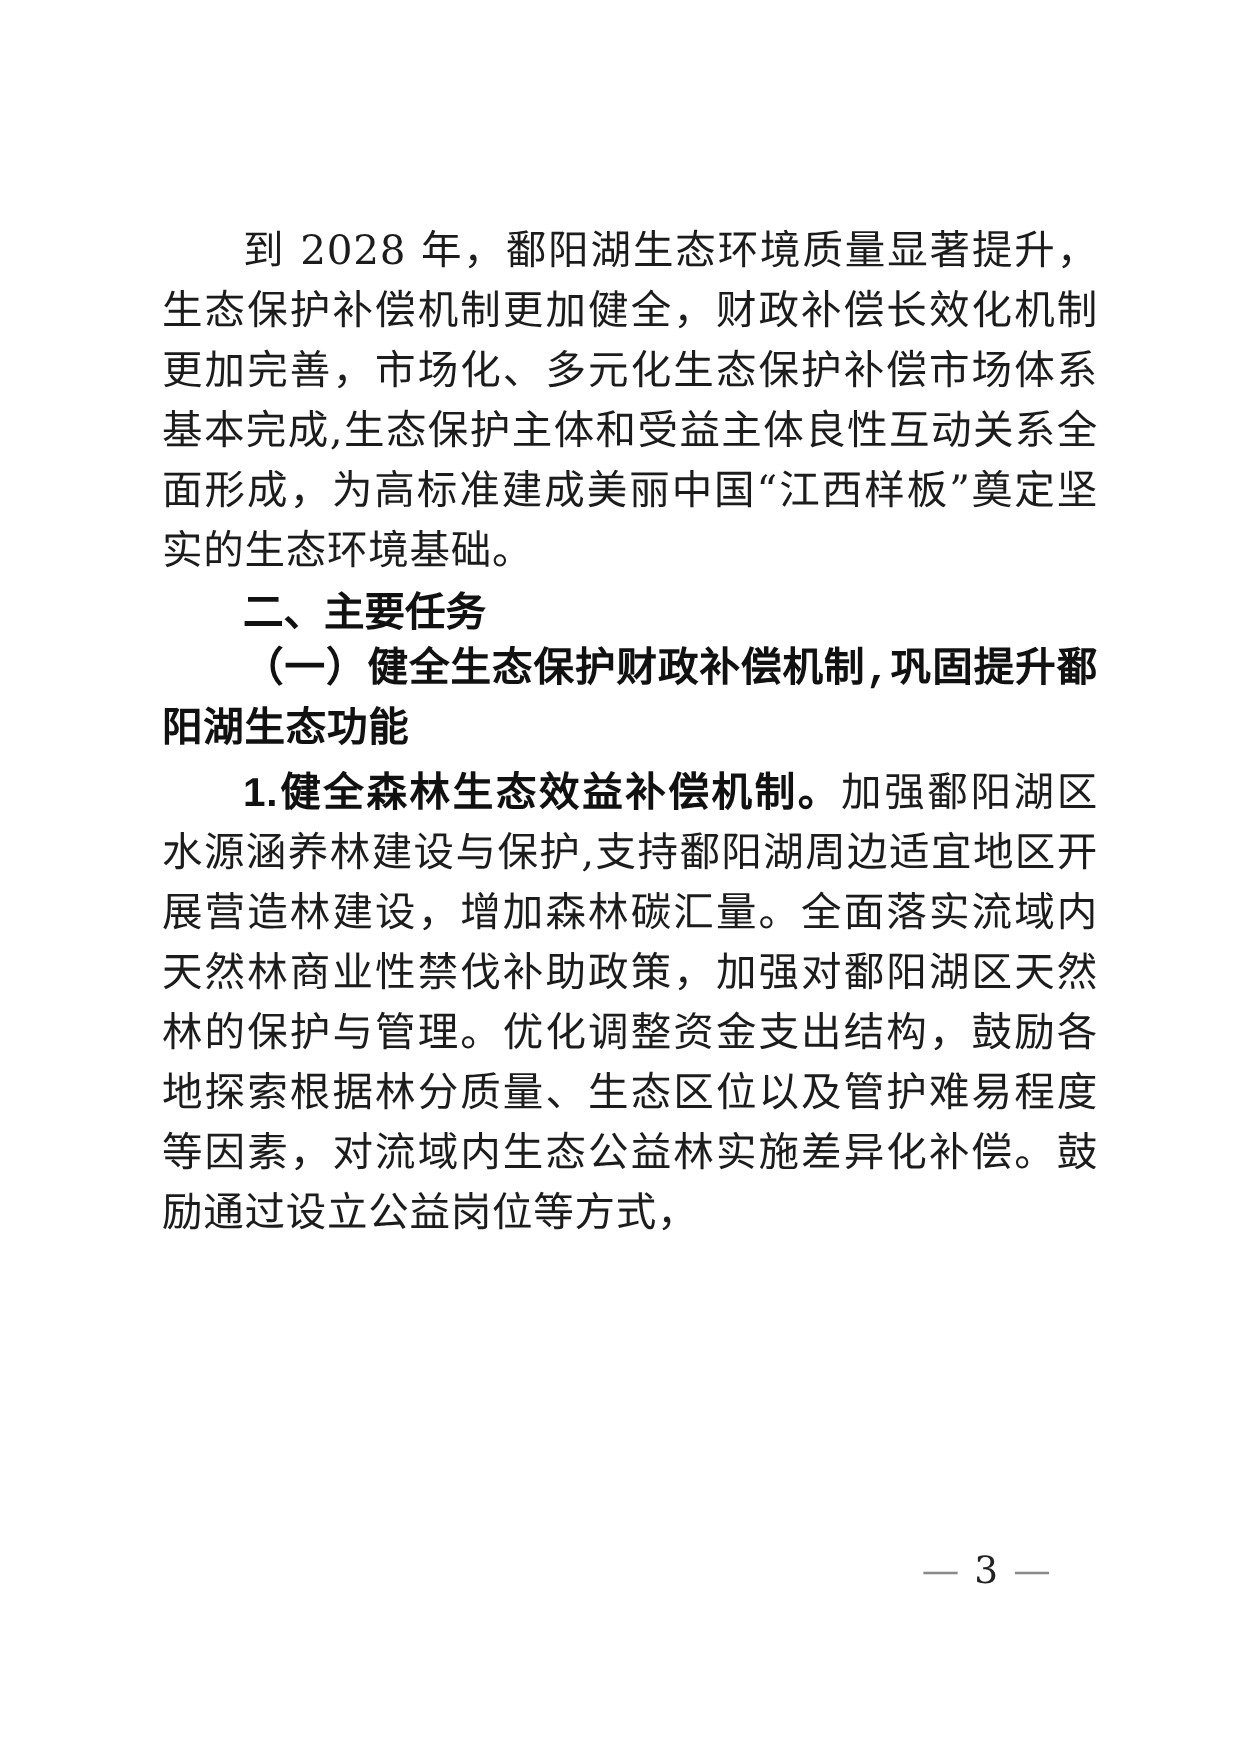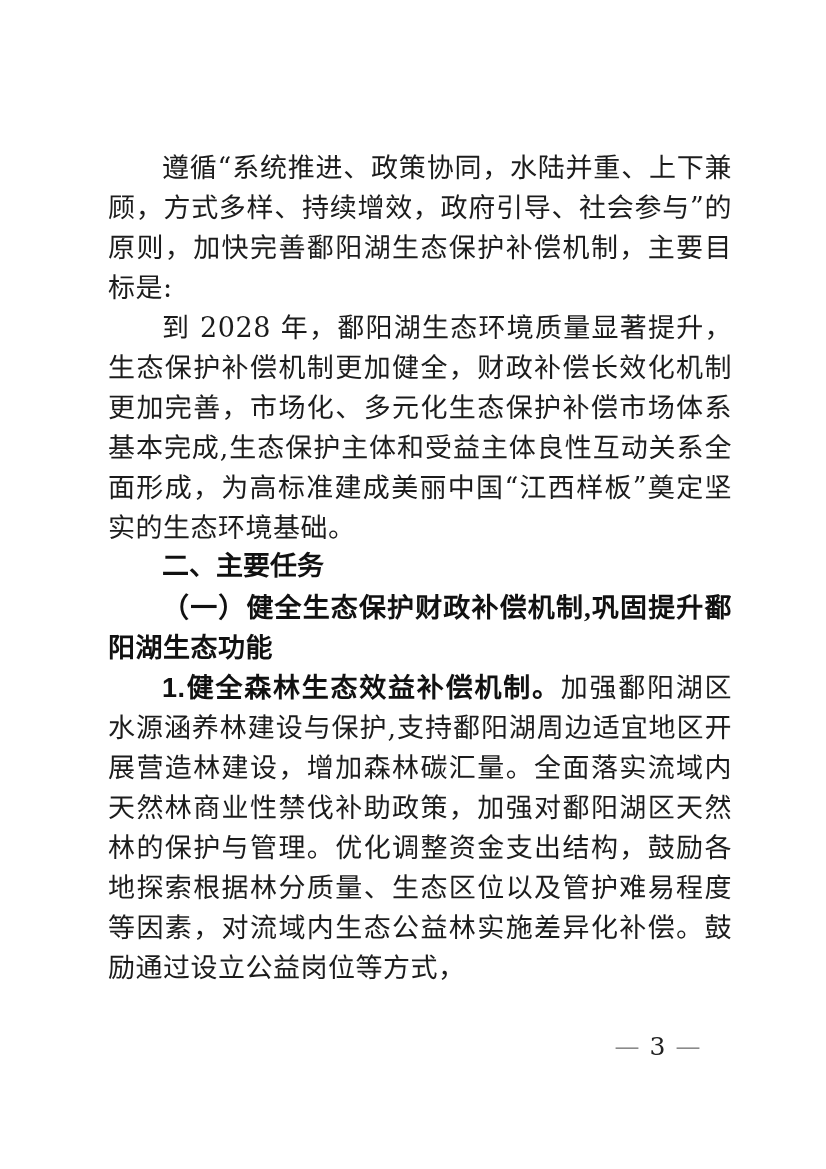--- a/index.html
+++ b/index.html
@@ -32,32 +32,32 @@
     color: #1c1c1c;
     font-weight: normal;
     letter-spacing: 0.5px;
   }
   .section-heading {
     margin: 0;
     font-size: 27px;
     line-height: 40px;
     text-indent: 2em;
     font-weight: bold;
-    font-family: Liberation Mono, monospace;
+    font-family: Liberation Serif, serif;
     color: #111111;
   }
   .subsection-heading {
     margin: 0;
     font-size: 27px;
     line-height: 40px;
     text-align: justify;
     text-justify: inter-character;
     text-indent: 2em;
     font-weight: bold;
-    font-family: Liberation Serif, serif;
+    font-family: Liberation Mono, monospace;
     color: #111111;
     letter-spacing: 0.5px;
   }
   .task-lead {
     font-weight: bold;
     font-family: Liberation Sans, sans-serif;
     color: #111111;
   }
   .page-footer {
     position: absolute;
@@ -75,21 +75,20 @@
   }
   .page-footer .num {
     color: #222222;
   }
 </style>
 </head>
 <body>
 
 <div class="page">
   <div class="content">
-    <p class="para">遵循“系统推进、政策协同，水陆并重、上下兼顾，方式多样、持续增效，政府引导、社会参与”的原则，加快完善鄱阳湖生态保护补偿机制，主要目标是:</p>
     <p class="para">到 2028 年，鄱阳湖生态环境质量显著提升，生态保护补偿机制更加健全，财政补偿长效化机制更加完善，市场化、多元化生态保护补偿市场体系基本完成,生态保护主体和受益主体良性互动关系全面形成，为高标准建成美丽中国“江西样板”奠定坚实的生态环境基础。</p>
     <h2 class="section-heading">二、主要任务</h2>
     <h3 class="subsection-heading">（一）健全生态保护财政补偿机制,巩固提升鄱阳湖生态功能</h3>
     <p class="para"><span class="task-lead">1.健全森林生态效益补偿机制。</span><span>加强鄱阳湖区水源涵养林建设与保护,支持鄱阳湖周边适宜地区开展营造林建设，增加森林碳汇量。全面落实流域内天然林商业性禁伐补助政策，加强对鄱阳湖区天然林的保护与管理。优化调整资金支出结构，鼓励各地探索根据林分质量、生态区位以及管护难易程度等因素，对流域内生态公益林实施差异化补偿。鼓励通过设立公益岗位等方式，</span></p>
   </div>
 
   <div class="page-footer">
     <span class="dash">—</span><span class="num">3</span><span class="dash">—</span>
   </div>
 </div>

